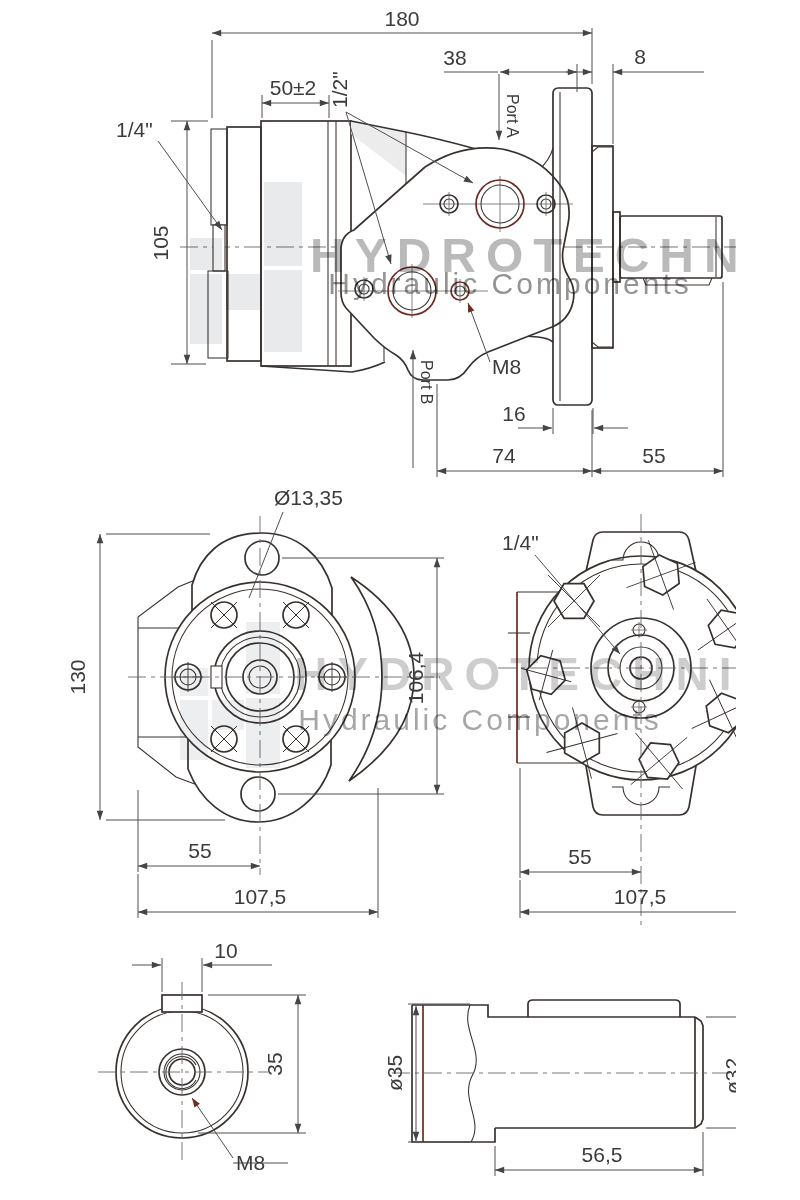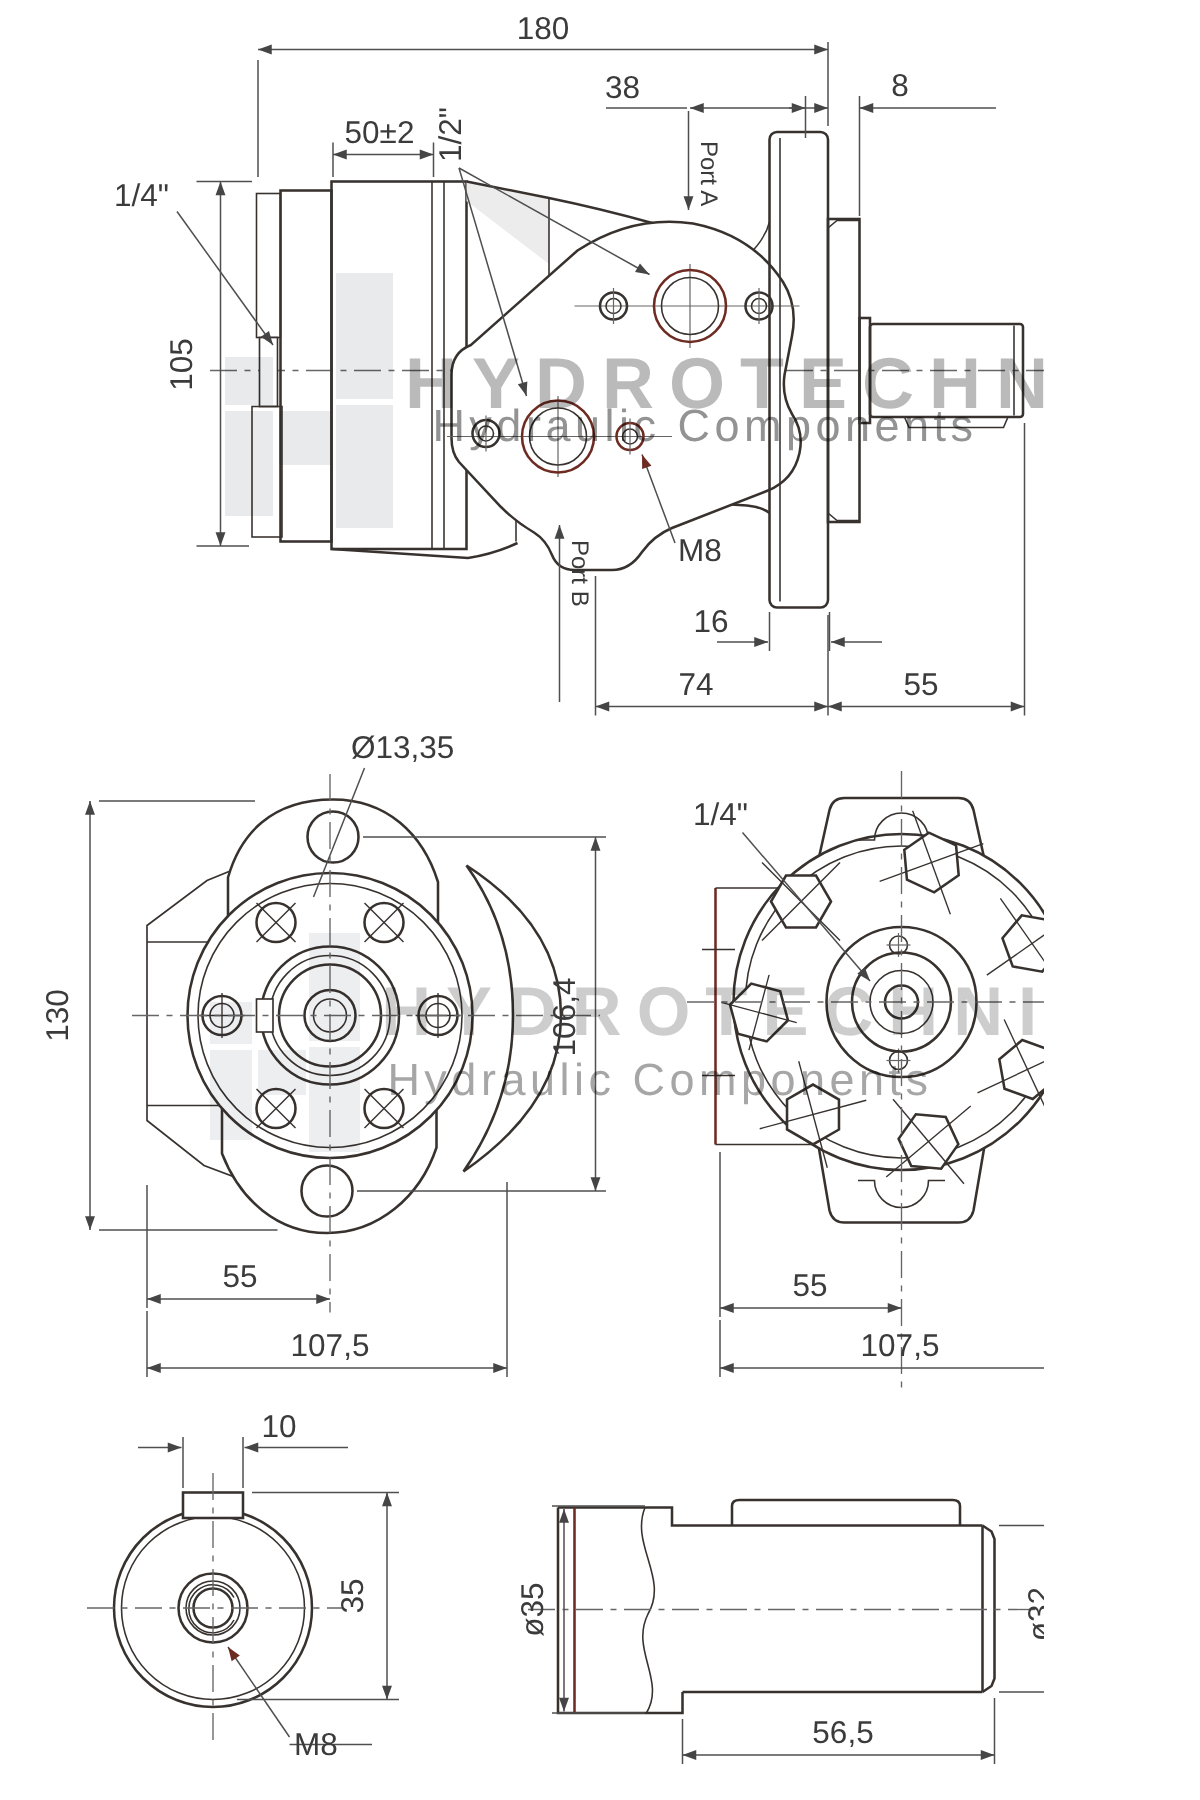--- a/index.html
+++ b/index.html
@@ -1,16 +1,16 @@
 <!DOCTYPE html>
 <html><head>
 <meta charset="utf-8">
 <style>
   html,body{margin:0;padding:0;background:#ffffff;}
-  .page{width:696px;height:1200px;position:relative;background:#fff;overflow:hidden;}
+  .page{width:696px;height:1200px;position:relative;background:#fff;overflow:hidden;margin-left:40px;}
   svg{display:block;}
   text{font-family:"Liberation Sans", sans-serif;fill:#3b3b3b;}
   .dimtext{font-size:21px;}
   .smalltext{font-size:16px;}
   .o2{fill:none;stroke:#38322f;stroke-width:1.7;}
   .o1{fill:none;stroke:#38322f;stroke-width:1.05;}
   .ow{fill:#ffffff;stroke:#38322f;stroke-width:1.7;}
   .owt{fill:#ffffff;stroke:#38322f;stroke-width:1.1;}
   .red{fill:none;stroke:#6e2b22;stroke-width:1.7;}
   .dim{fill:none;stroke:#4f4f4f;stroke-width:1;}

